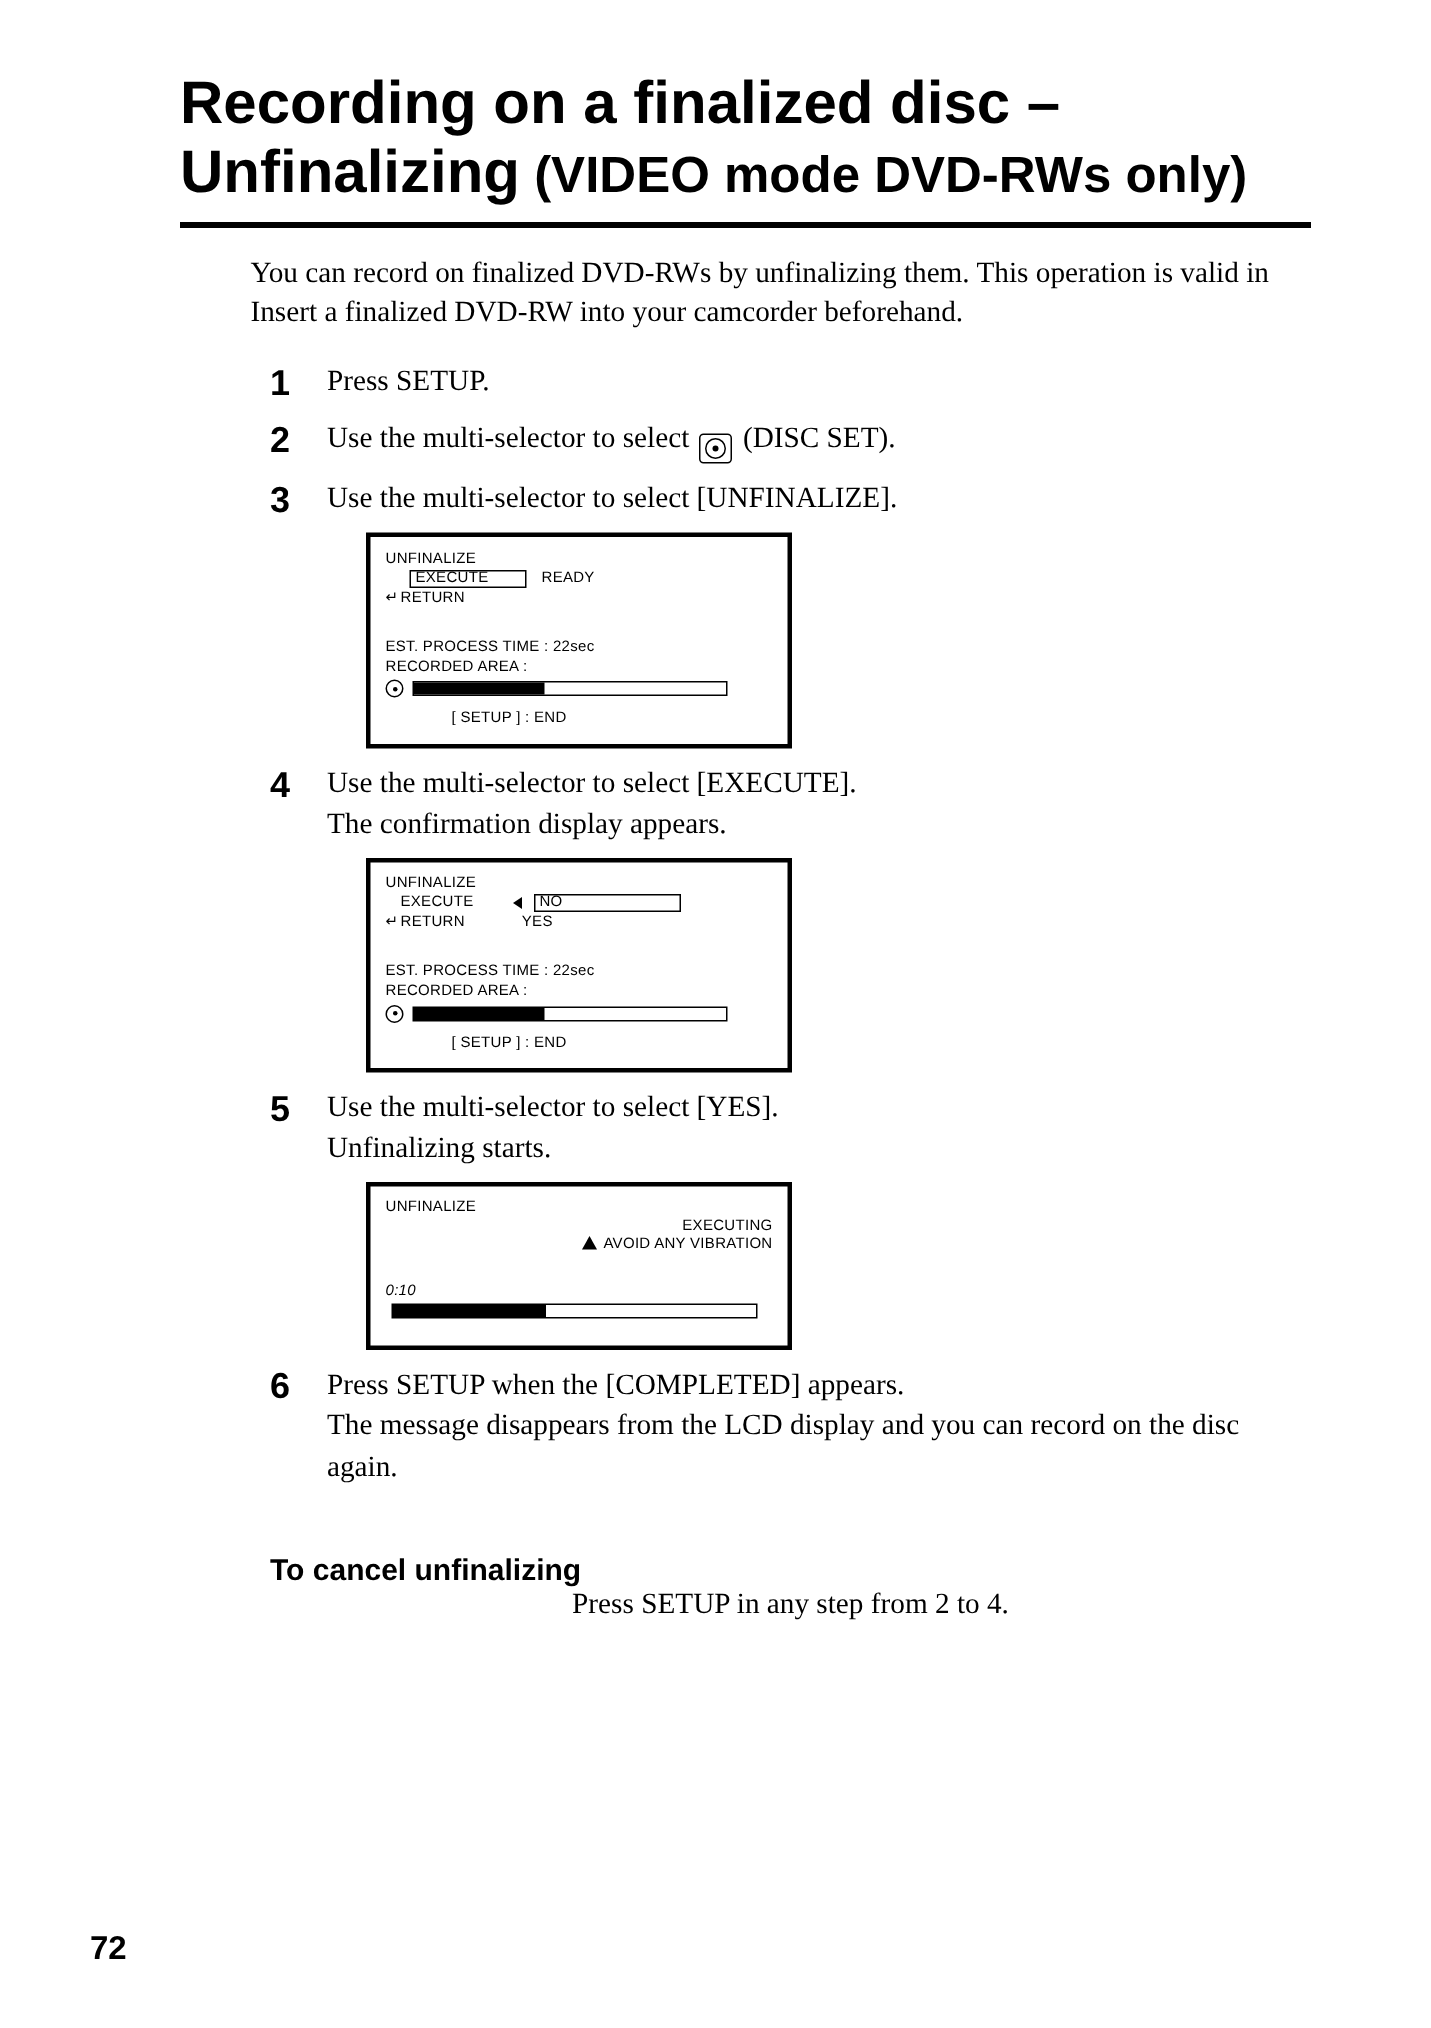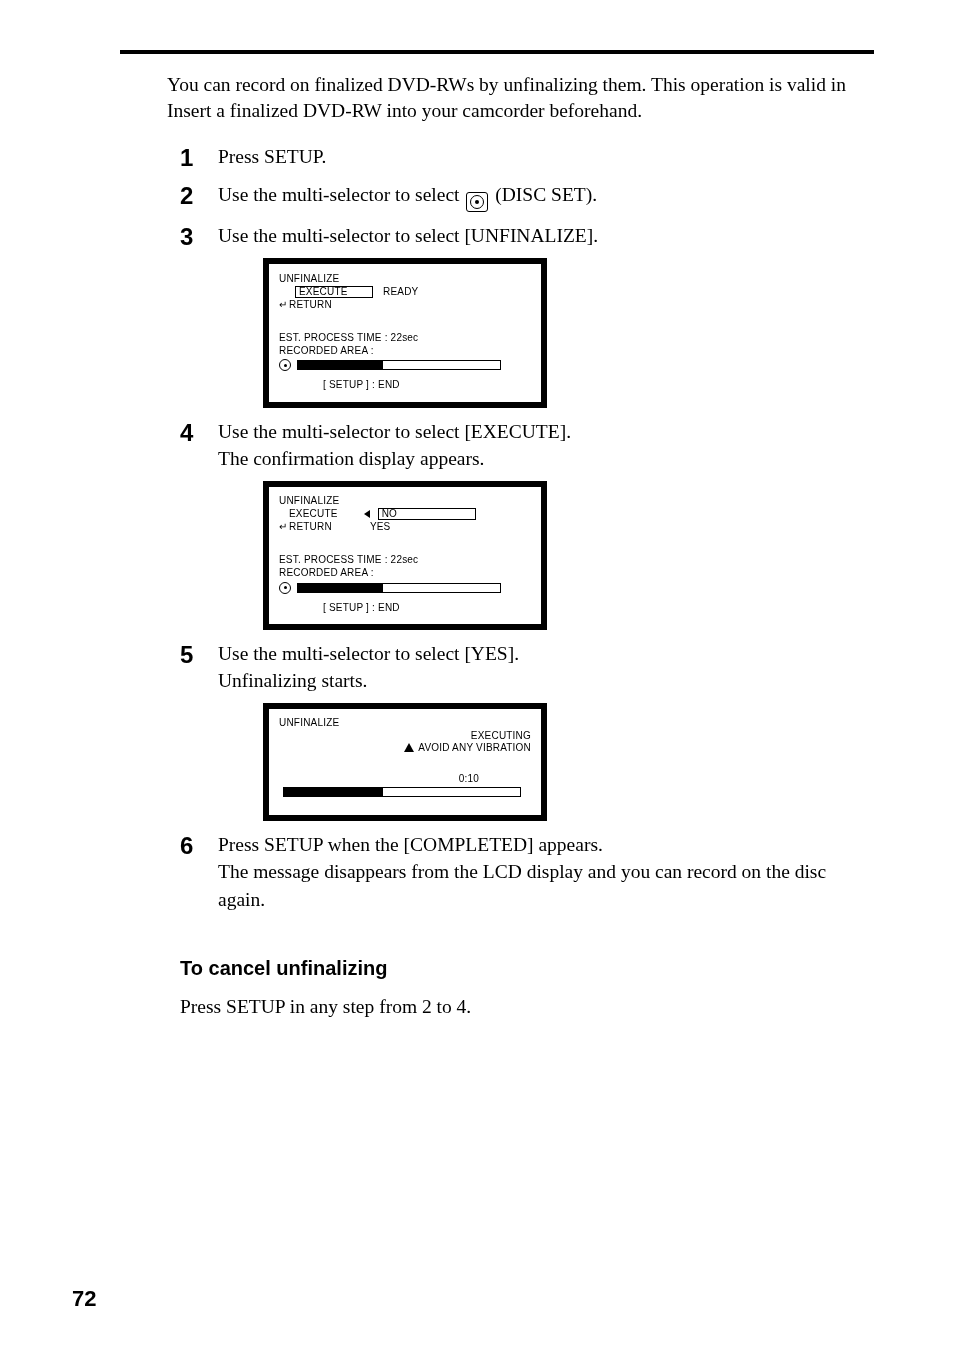--- a/index.html
+++ b/index.html
@@ -84,22 +84,22 @@
     justify-content: center;
   }
   .disc-icon .inner {
     width: 4px;
     height: 4px;
     background: #000;
     border-radius: 50%;
   }
   .screen {
     width: 284px;
-    border: 6px solid #000000;
-    margin: 8px 0 4px 83px;
+    border: 3px solid #000000;
+    margin: 8px 0 4px 64px;
     padding: 8px 10px 10px 10px;
     font-family: Arial, Helvetica, sans-serif;
     font-size: 10px;
     line-height: 1.25;
     letter-spacing: 0.2px;
     box-sizing: border-box;
   }
   .screen .row {
     display: flex;
     align-items: center;
@@ -147,51 +147,58 @@
     border-right:6px solid #000;margin-right:2px;vertical-align:0px;
   }
   .screen .sel-small { width:98px; }
   .screen .center { text-align:right; }
   .screen .warn {
     display:inline-block;width:0;height:0;
     border-left:5px solid transparent;border-right:5px solid transparent;
     border-bottom:9px solid #000;margin-right:4px;vertical-align:-1px;
   }
   .screen .time-right {
-    text-align:right;padding-right:52px;margin-top:18px;margin-bottom:2px;
+    padding-right:52px;margin-top:18px;margin-bottom:2px;font-style:italic;
   }
   .screen .bar-full {
     height:8px;border:1px solid #000;position:relative;margin:0 10px 0 4px;
   }
   .sub-head {
     font-family: Arial, Helvetica, sans-serif;
     font-weight: 900;
     font-size: 20px;
     margin-left: 60px;
     margin-top: 44px;
   }
   .sub-text {
     margin-left: 60px;
     font-size: 19.5px;
-    margin-top: 16px;
+    margin-top: 0;
+    text-align: center;
   }
   .page-num {
     position: absolute;
-    left: 72px;
+    left: 60px;
     bottom: 40px;
     font-family: Arial, Helvetica, sans-serif;
     font-weight: 900;
     font-size: 22px;
   }
 </style>
 </head>
 <body>
 
 <div class="page">
 
+  <div class="title-block">
+    <div class="title-main">Recording on a finalized disc –</div>
+    <div>
+      <span class="title-main">Unfinalizing</span><span class="title-sub"> (VIDEO mode DVD-RWs only)</span>
+    </div>
+  </div>
   <hr class="title-rule">
 
   <div class="intro">
     <div>You can record on finalized DVD-RWs by unfinalizing them. This operation is valid in</div>
     <div>Insert a finalized DVD-RW into your camcorder beforehand.</div>
   </div>
 
   <div class="steps">
 
     <div class="step">

